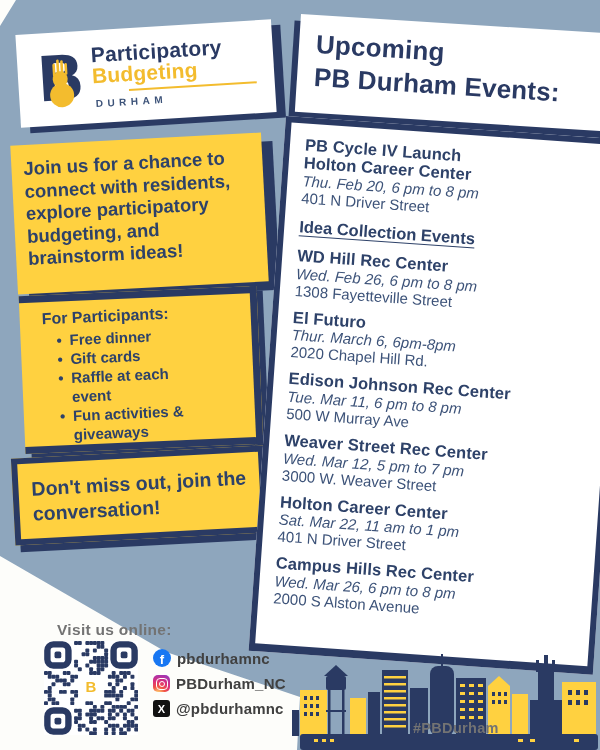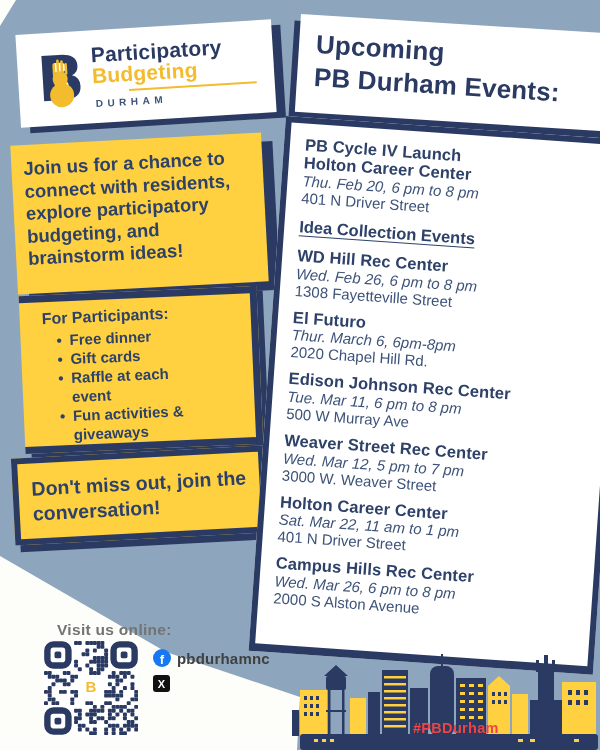--- a/index.html
+++ b/index.html
@@ -86,21 +86,21 @@
   .social-handle { font-size:15px; font-weight:600; color:#404040; letter-spacing:.2px; }
   .icon-fb { width:18px; height:18px; border-radius:50%; background:#1877f2; color:#fff; font-weight:800; font-size:13px; display:flex; align-items:center; justify-content:center; padding-top:3px; }
   .icon-ig { width:17px; height:17px; border-radius:5px; position:relative;
     background:radial-gradient(circle at 30% 110%, #fed373 5%, #f15245 32%, #d92e7f 60%, #9b36b7 90%); }
   .icon-ig::before { content:""; position:absolute; inset:2.5px; border:1.5px solid #fff; border-radius:4px; }
   .icon-ig::after { content:""; position:absolute; left:5.5px; top:5.5px; width:4px; height:4px; border:1.5px solid #fff; border-radius:50%; }
   .icon-x { width:17px; height:17px; border-radius:3px; background:#111; color:#fff; font-weight:800; font-size:11px; display:flex; align-items:center; justify-content:center; }
 
   
   .skyline { left:290px; top:652px; width:310px; height:98px; z-index:5; }
-  .hashtag { left:413px; top:720px; z-index:6; font-size:14.5px; font-weight:800; color:#ef4444; letter-spacing:.3px; }
+  .hashtag { left:413px; top:720px; z-index:6; font-size:14.5px; font-weight:800; color:#737373; letter-spacing:.3px; }
 </style>
 </head>
 <body>
 
 <div class="abs bg-shape"></div>
 
 <div class="abs logo-card">
   <svg width="46" height="66" viewBox="0 0 46 66">
     <text x="1" y="54" font-size="62" font-weight="bold" fill="#2a3a63" font-family="'DejaVu Sans',sans-serif">B</text>
     <circle cx="25" cy="49" r="12" fill="#f3bc2e"></circle>
@@ -372,21 +372,26 @@
   </svg>
   <span class="qr-center-b">B</span>
 </div>
 
 <div class="abs social-col">
   <div class="social-row">
     <span class="icon-fb">f</span>
     <span class="social-handle">pbdurhamnc</span>
   </div>
   <div class="social-row">
+    <span class="icon-ig"></span>
+    <span class="social-handle">PBDurham_NC</span>
+  </div>
+  <div class="social-row">
     <span class="icon-x">X</span>
+    <span class="social-handle">@pbdurhamnc</span>
   </div>
 </div>
 
 <svg class="abs skyline" viewBox="0 0 310 98">
 
   <g fill="#ffd140">
     <rect x="10" y="38" width="27" height="46"></rect>
     <rect x="60" y="46" width="16" height="38"></rect>
     <rect x="198" y="34" width="22" height="50"></rect>
     <polygon points="198,34 209,24 220,34"></polygon>

